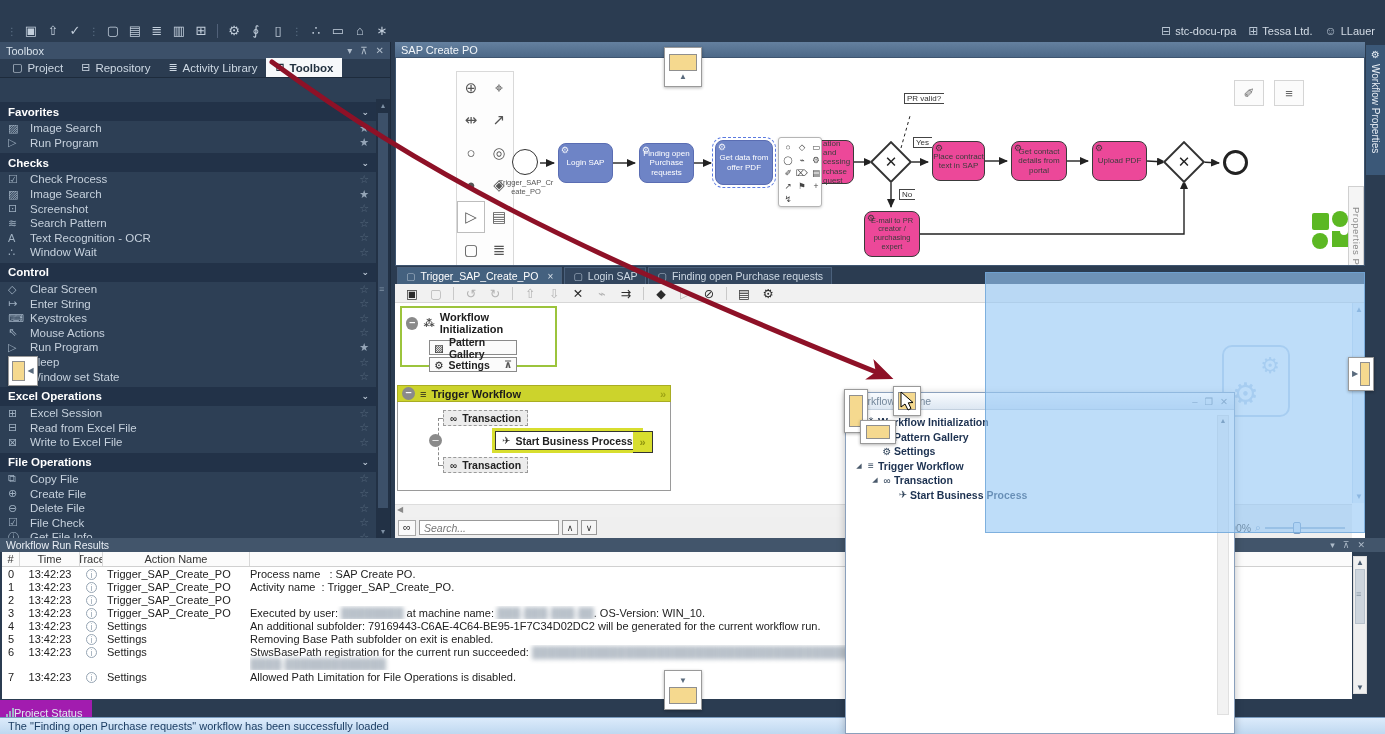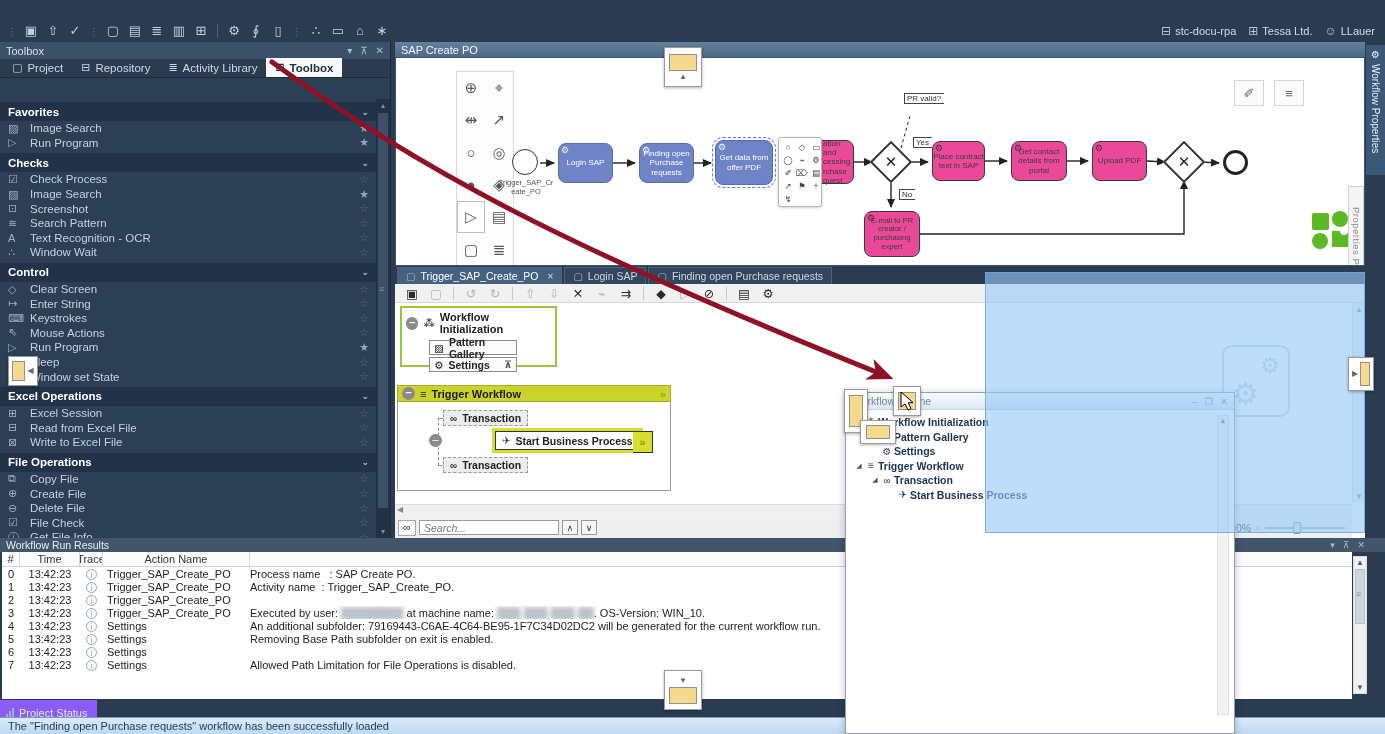--- a/index.html
+++ b/index.html
@@ -124,21 +124,21 @@
   .rc.msg { white-space:pre-wrap; }
   .info-ic { display:inline-block; width:11px; height:11px; border:1px solid #96a5b3; border-radius:50%; color:#96a5b3; font-size:8.5px; line-height:10px; text-align:center; margin-top:1px; }
   .redacted { filter:blur(2px); color:#b9c1ca; }
   #res-vscroll { position:absolute; right:18px; top:556px; width:14px; height:138px; background:#f0f0f0; border:1px solid #dcdcdc; }
   #res-vscroll .ar { position:absolute; left:0; width:12px; text-align:center; color:#4a5c70; font-size:8px; }
   #res-vscroll .thumb { position:absolute; left:1px; top:12px; width:10px; height:55px; background:#cdd5dd; border:1px solid #b8c2cc; }
   #res-vscroll .grip { position:absolute; left:2px; top:32px; color:#8a98a6; font-size:9px; }
 
   
   #proj-bar { left:0; top:700px; width:1385px; height:17px; background:#2b3c51; display:flex; align-items:flex-start; }
-  #proj-tab { height:25px; background:#8b5cf6; color:#dfe7ef; font-size:11px; display:flex; align-items:center; gap:5px; padding:0 10px 0 6px; }
+  #proj-tab { height:25px; background:#a21caf; color:#dfe7ef; font-size:11px; display:flex; align-items:center; padding:0 10px 0 6px; }
   .bars { display:inline-flex; align-items:flex-end; gap:1px; height:10px; }
   .bars i { width:2px; background:#9fb3c8; display:block; }
   #status-bar { left:0; top:717px; width:1385px; height:17px; background:linear-gradient(#dcebfb,#bfd8f0); border-top:1px solid #7a9cc0; color:#17395f; font-size:11px; display:flex; align-items:center; padding:0 8px; }
 
   
   #outline-win { left:845px; top:392px; width:390px; height:342px; background:#ffffff; border:1px solid #8aa0bc; box-shadow:0 2px 8px rgba(0,0,0,.25); z-index:50; }
   #outline-title { height:17px; background:linear-gradient(#f8fbfe,#dde7f2); border-bottom:1px solid #c3d0de; color:#74879b; font-size:10.5px; display:flex; align-items:center; padding:0 6px; }
   #outline-title .sp { margin-left:auto; display:flex; gap:7px; color:#74879b; font-size:9.5px; }
   #outline-tree { padding:5px 0 0 2px; }
   .tree-row { height:14.5px; display:flex; align-items:center; font-size:10.5px; font-weight:bold; color:#1c3150; }
@@ -646,20 +646,22 @@
             <div class="rc" style="width: 60px; text-align: center;">13:42:23</div>
             <div class="rc" style="width: 23px; text-align: center;"><span class="info-ic">i</span></div>
             <div class="rc" style="width: 147px; padding-left: 4px;">Settings</div>
             <div class="rc msg" style="width: 1095px;"><span>Removing Base Path subfolder on exit is enabled.</span></div>
           </div>
           <div class="res-row">
             <div class="rc" style="width: 18px; text-align: center;">6</div>
             <div class="rc" style="width: 60px; text-align: center;">13:42:23</div>
             <div class="rc" style="width: 23px; text-align: center;"><span class="info-ic">i</span></div>
             <div class="rc" style="width: 147px; padding-left: 4px;">Settings</div>
+            <div class="rc msg" style="width: 1095px;"><span>StwsBasePath registration for the current run succeeded: </span><span class="redacted">█████████████████████████████████████████</span><span>
+</span><span class="redacted">████-█████████████</span></div>
           </div>
           <div class="res-row">
             <div class="rc" style="width: 18px; text-align: center;">7</div>
             <div class="rc" style="width: 60px; text-align: center;">13:42:23</div>
             <div class="rc" style="width: 23px; text-align: center;"><span class="info-ic">i</span></div>
             <div class="rc" style="width: 147px; padding-left: 4px;">Settings</div>
             <div class="rc msg" style="width: 1095px;"><span>Allowed Path Limitation for File Operations is disabled.</span></div>
           </div>
         </div>
     </div>

